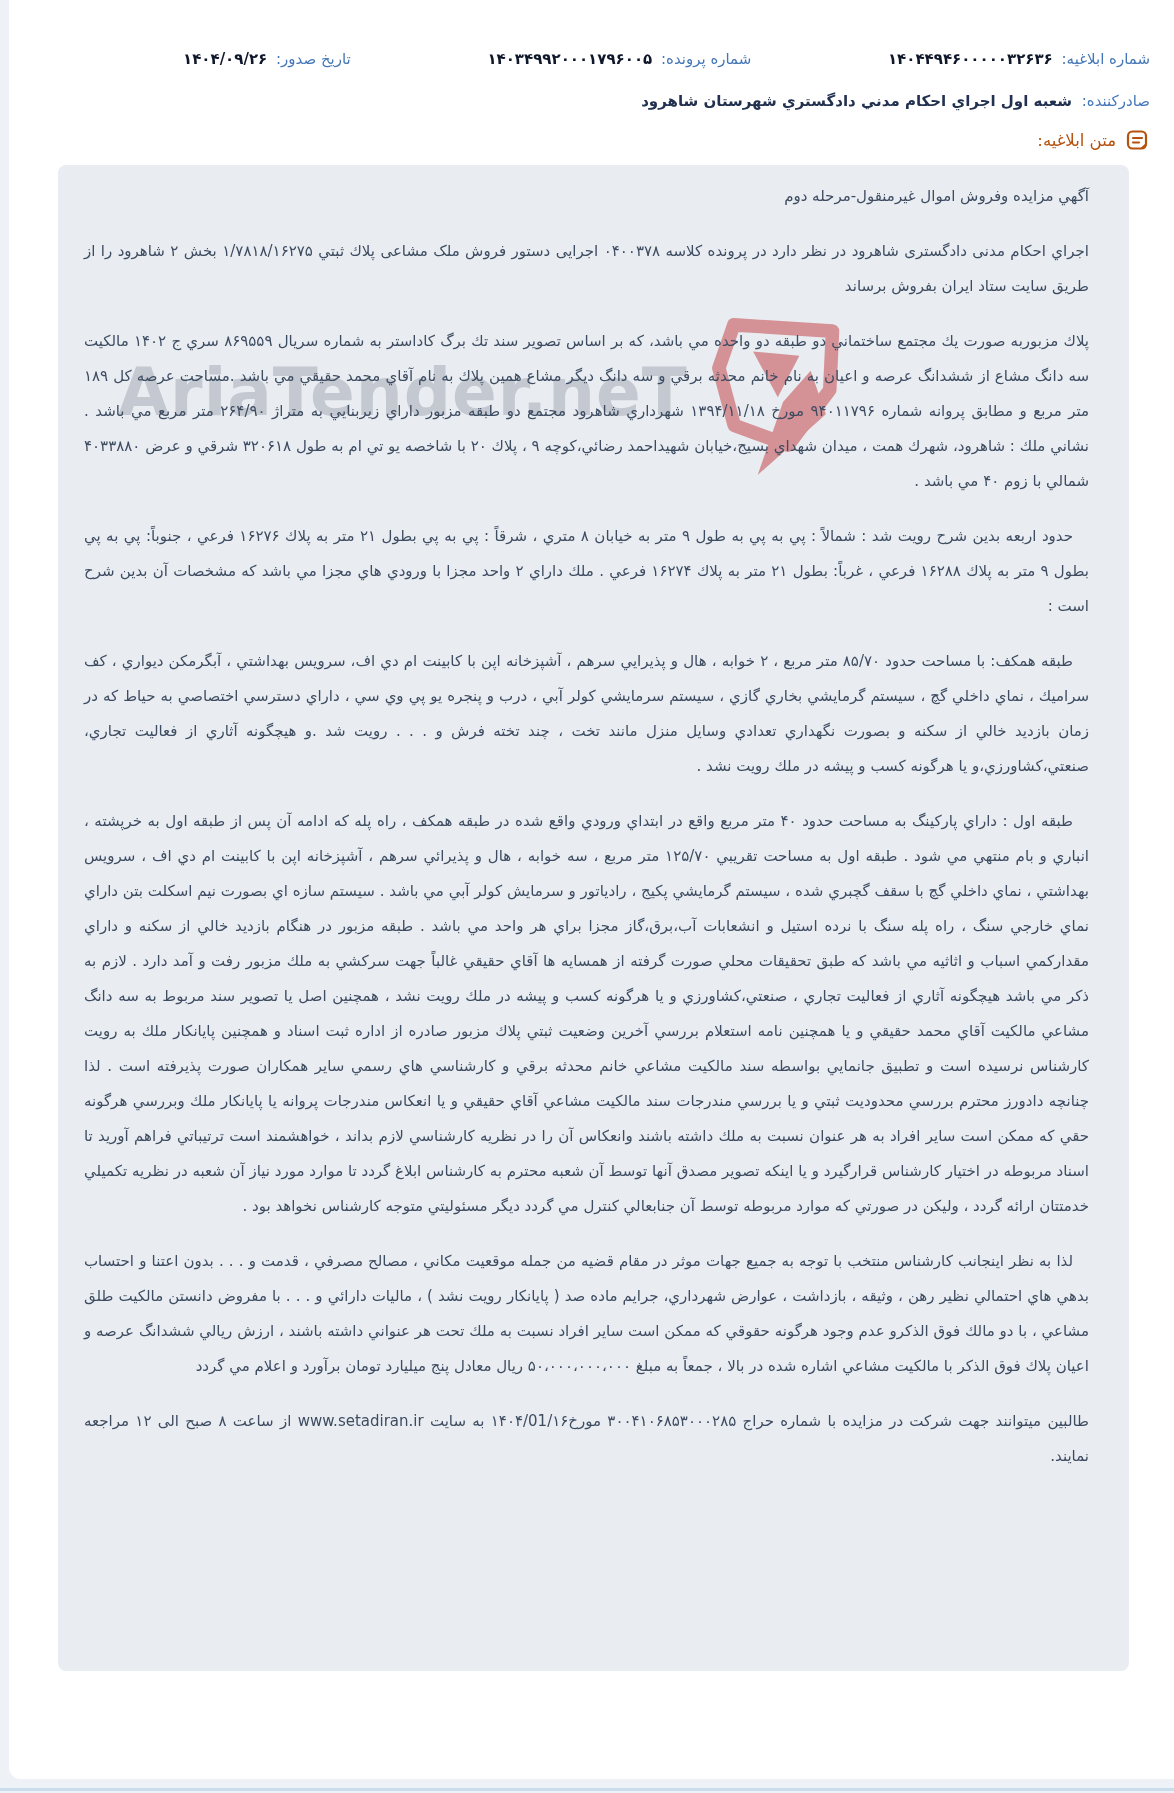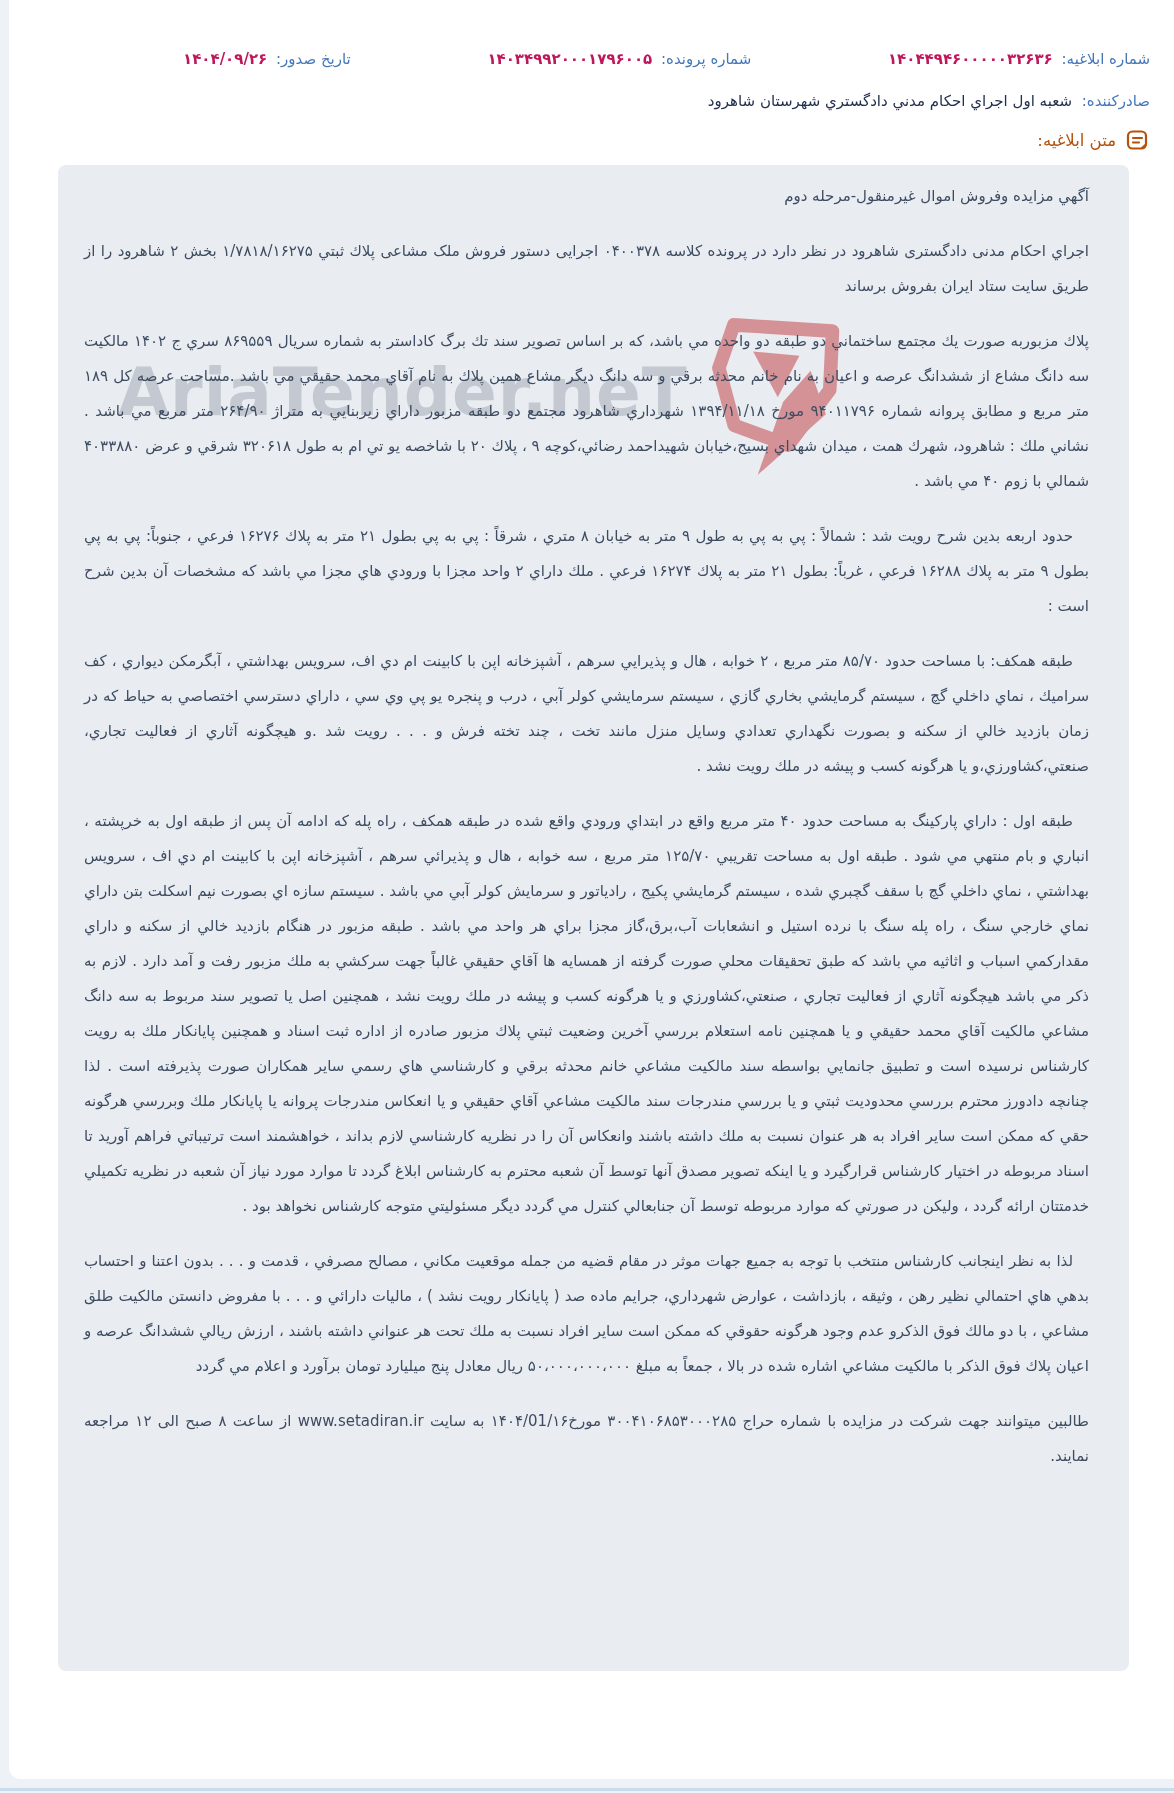--- a/index.html
+++ b/index.html
@@ -17,24 +17,24 @@
     position:absolute;left:0;right:0;bottom:2px;height:3px;background:#c9dcec;
   }
   
   .hdr{padding:50px 24px 0 24px;}
   .hdr-row1{
     display:flex;justify-content:space-between;align-items:baseline;
     padding-left:150px;font-size:15px;
   }
   .field{white-space:nowrap;}
   .lbl{color:#4577b8;font-weight:400;text-align:center;}
-  .val{color:#be185d;font-weight:bold;margin-right:4px;}
+  .val{color:#0f172a;font-weight:bold;margin-right:4px;}
   .hdr-line{margin-top:24px;font-size:15px;text-align:right;}
   .hdr-line + .hdr-line{margin-top:13px;}
-  .val-dark{color:#22314f;font-weight:normal;margin-right:5px;text-align:center;}
+  .val-dark{color:#22314f;font-weight:bold;margin-right:5px;text-align:center;}
   
   .section-title{
     margin:17px 24px 0 0;display:flex;align-items:center;gap:8px;
     color:#b5520e;font-size:16.5px;font-weight:normal;
   }
   .section-title svg{flex:0 0 auto;}
   
   .notice-box{
     position:relative;margin:12px 45px 0 49px;min-height:1470px;
     background:#e9edf2;border-radius:8px;

